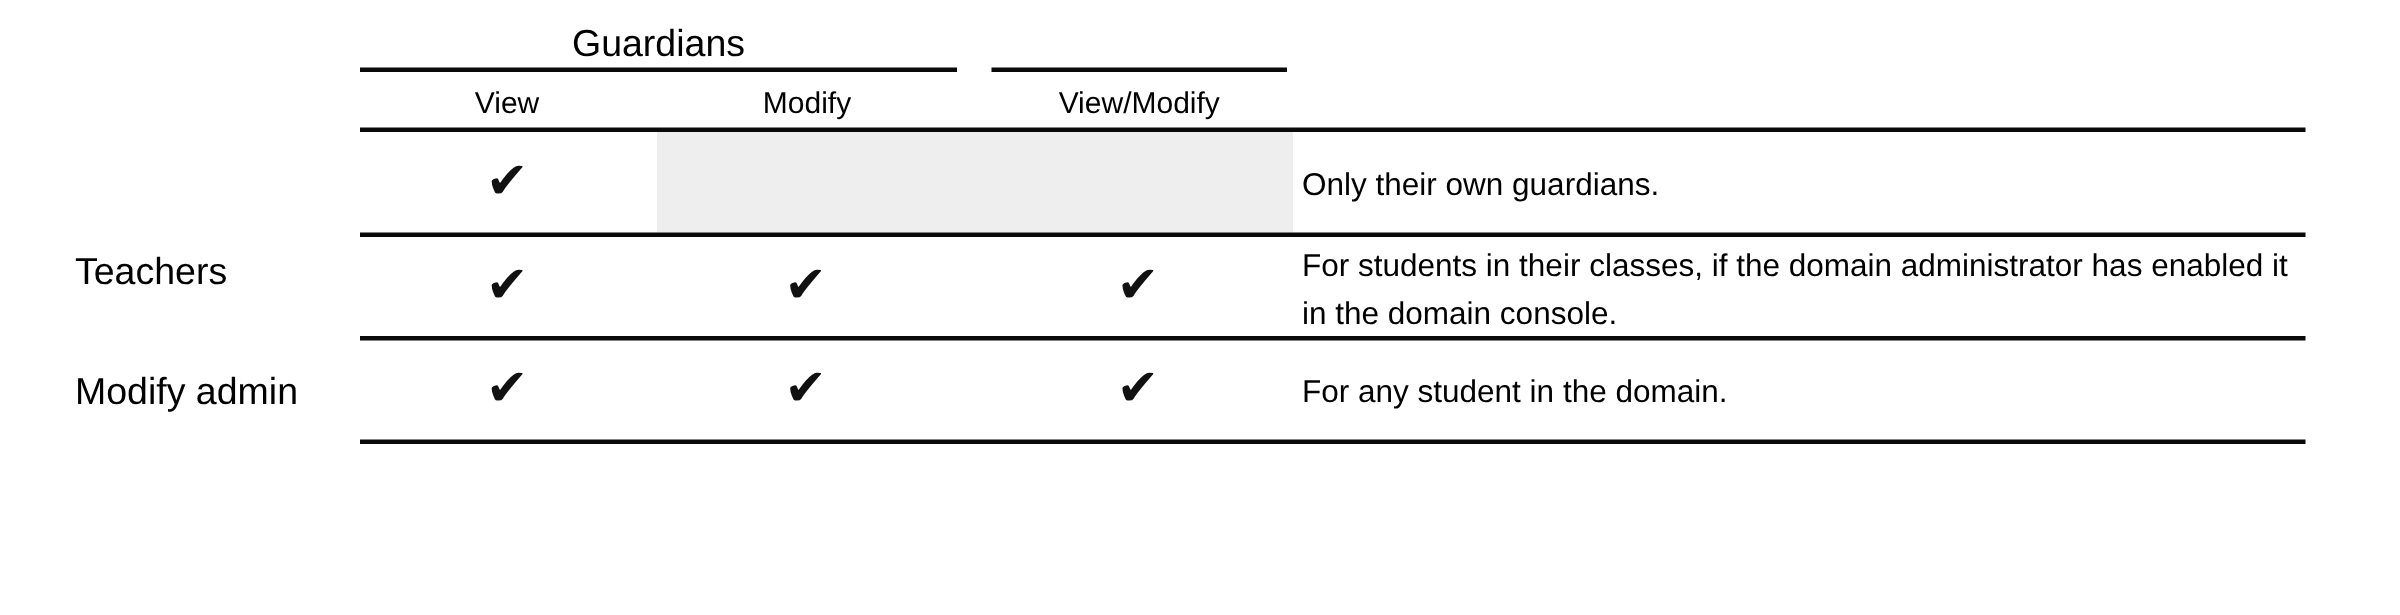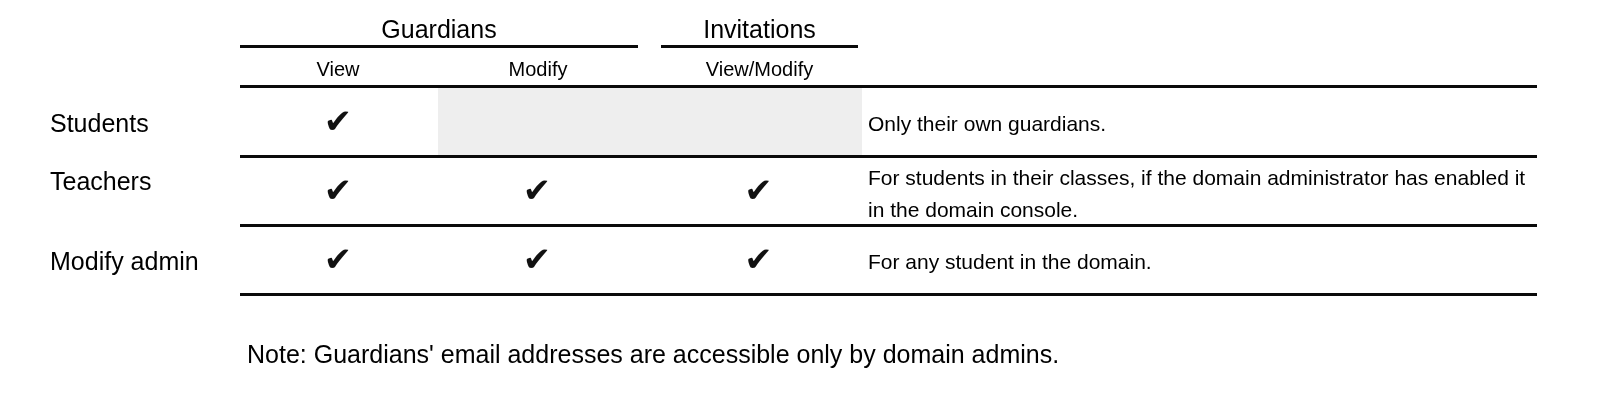--- a/index.html
+++ b/index.html
@@ -133,34 +133,32 @@
     white-space: nowrap;
   }
 </style>
 </head>
 <body>
 
 <div class="table-root">
 
   <div class="group-header group-guardians">Guardians</div>
 
-  <div class="group-header group-invitations">Invitations</div>
 
   <div class="rule rule-span-guardians"></div>
   <div class="rule rule-span-invitations"></div>
 
   <div class="sub-header sub-view">View</div>
   <div class="sub-header sub-viewmodify">View/Modify</div>
   <div class="sub-header sub-modify">Modify</div>
 
   <div class="rule rule-head-bottom"></div>
 
   <div class="shaded-cell"></div>
 
-  <div class="row-label row-label-1">Students</div>
 
   <div class="check check-col-view check-row-1">✔</div>
   <div class="check check-col-modify check-row-1"></div>
   <div class="check check-col-viewmodify check-row-1"></div>
 
   <div class="desc desc-1">Only their own guardians.</div>
 
   <div class="rule rule-row1"></div>
 
   <div class="row-label row-label-2">Teachers</div>
@@ -176,15 +174,14 @@
   <div class="row-label row-label-3">Modify admin</div>
 
   <div class="check check-col-view check-row-3">✔</div>
   <div class="check check-col-modify check-row-3">✔</div>
   <div class="check check-col-viewmodify check-row-3">✔</div>
 
   <div class="desc desc-3">For any student in the domain.</div>
 
   <div class="rule rule-row3"></div>
 
-  <div class="footnote">Note: Guardians' email addresses are accessible only by domain admins.</div>
 
 </div>
 
 </body></html>

